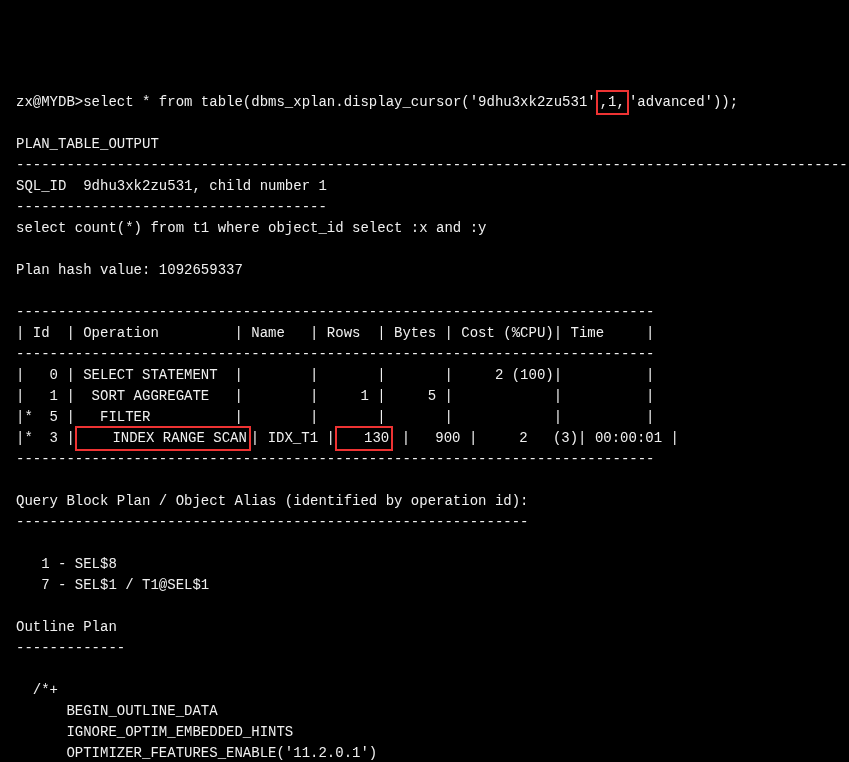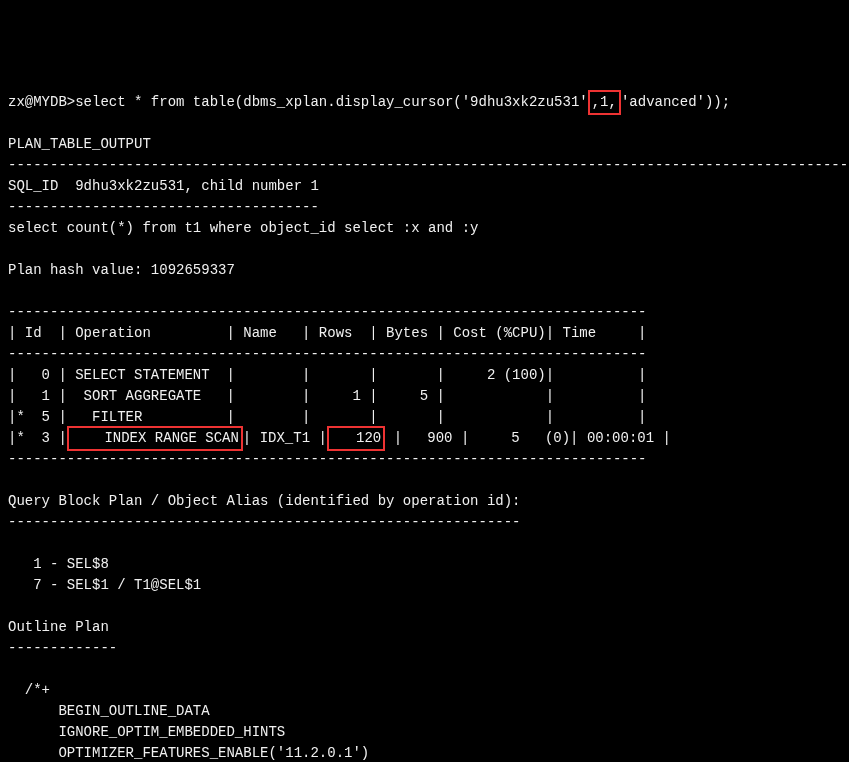--- a/index.html
+++ b/index.html
@@ -20,20 +20,21 @@
       overflow: hidden;
     }
     .highlight-box {
       border: 2px solid #ee3333;
       display: inline-block;
       padding: 0 2px;
       margin: -2px 0;
     }
     .line {
       white-space: pre;
+      margin-left: 8px;
     }
   </style>
 </head>
 <body>
 
 
 
 <span class="line"><span>zx@MYDB&gt;</span><span>select * from table(dbms_xplan.display_cursor('9dhu3xk2zu531'</span><span class="highlight-box">,1,</span><span>'advanced'));</span></span>
 
 <span class="line">PLAN_TABLE_OUTPUT</span>
@@ -43,21 +44,21 @@
 <span class="line">select count(*) from t1 where object_id select :x and :y</span>
 
 <span class="line">Plan hash value: 1092659337</span>
 
 <span class="line">----------------------------------------------------------------------------</span>
 <span class="line">| Id  | Operation         | Name   | Rows  | Bytes | Cost (%CPU)| Time     |</span>
 <span class="line">----------------------------------------------------------------------------</span>
 <span class="line">|   0 | SELECT STATEMENT  |        |       |       |     2 (100)|          |</span>
 <span class="line">|   1 |  SORT AGGREGATE   |        |     1 |     5 |            |          |</span>
 <span class="line">|*  5 |   FILTER          |        |       |       |            |          |</span>
-<span class="line"><span>|*  3 |</span><span class="highlight-box">    INDEX RANGE SCAN</span><span>| IDX_T1 |</span><span class="highlight-box">   120</span><span> |   900 |     5   (0)| 00:00:01 |</span></span>
+<span class="line"><span>|*  3 |</span><span class="highlight-box">    INDEX RANGE SCAN</span><span>| IDX_T1 |</span><span class="highlight-box">   130</span><span> |   900 |     2   (3)| 00:00:01 |</span></span>
 <span class="line">----------------------------------------------------------------------------</span>
 
 <span class="line">Query Block Plan / Object Alias (identified by operation id):</span>
 <span class="line">-------------------------------------------------------------</span>
 
 <span class="line">   1 - SEL$8</span>
 <span class="line">   7 - SEL$1 / T1@SEL$1</span>
 
 <span class="line">Outline Plan</span>
 <span class="line">-------------</span>

